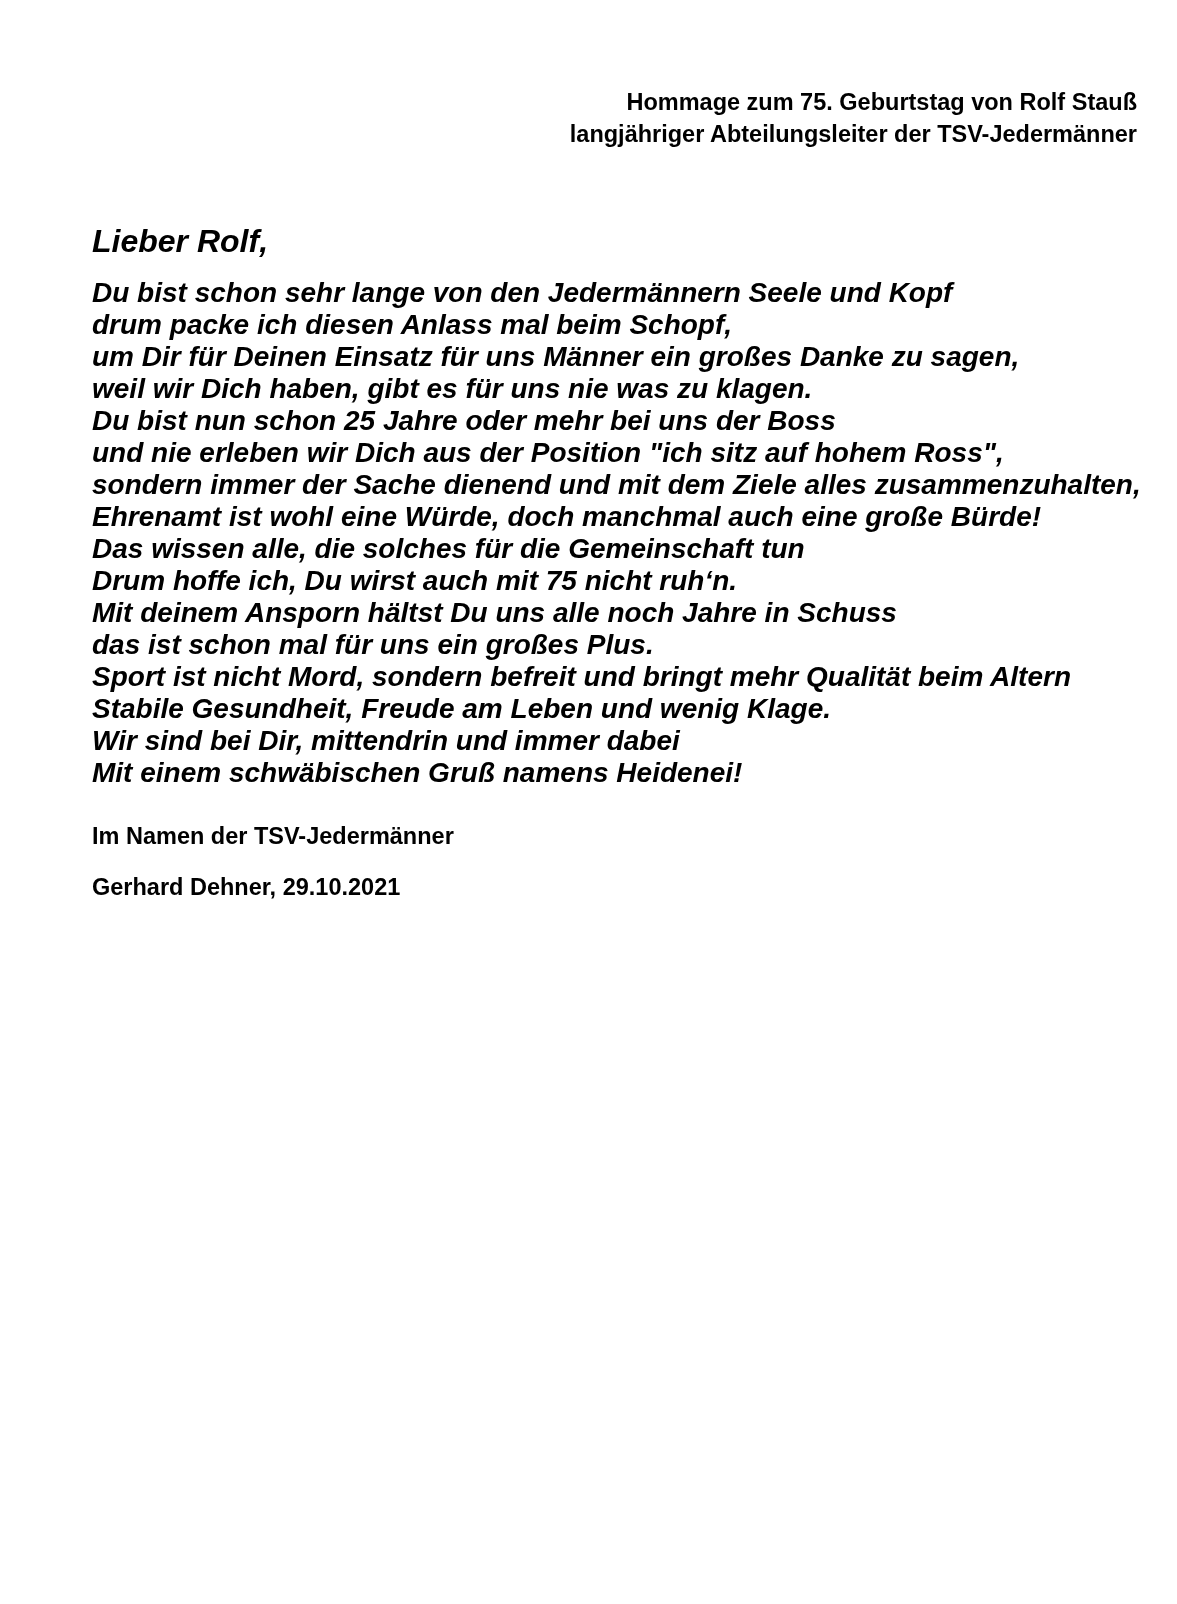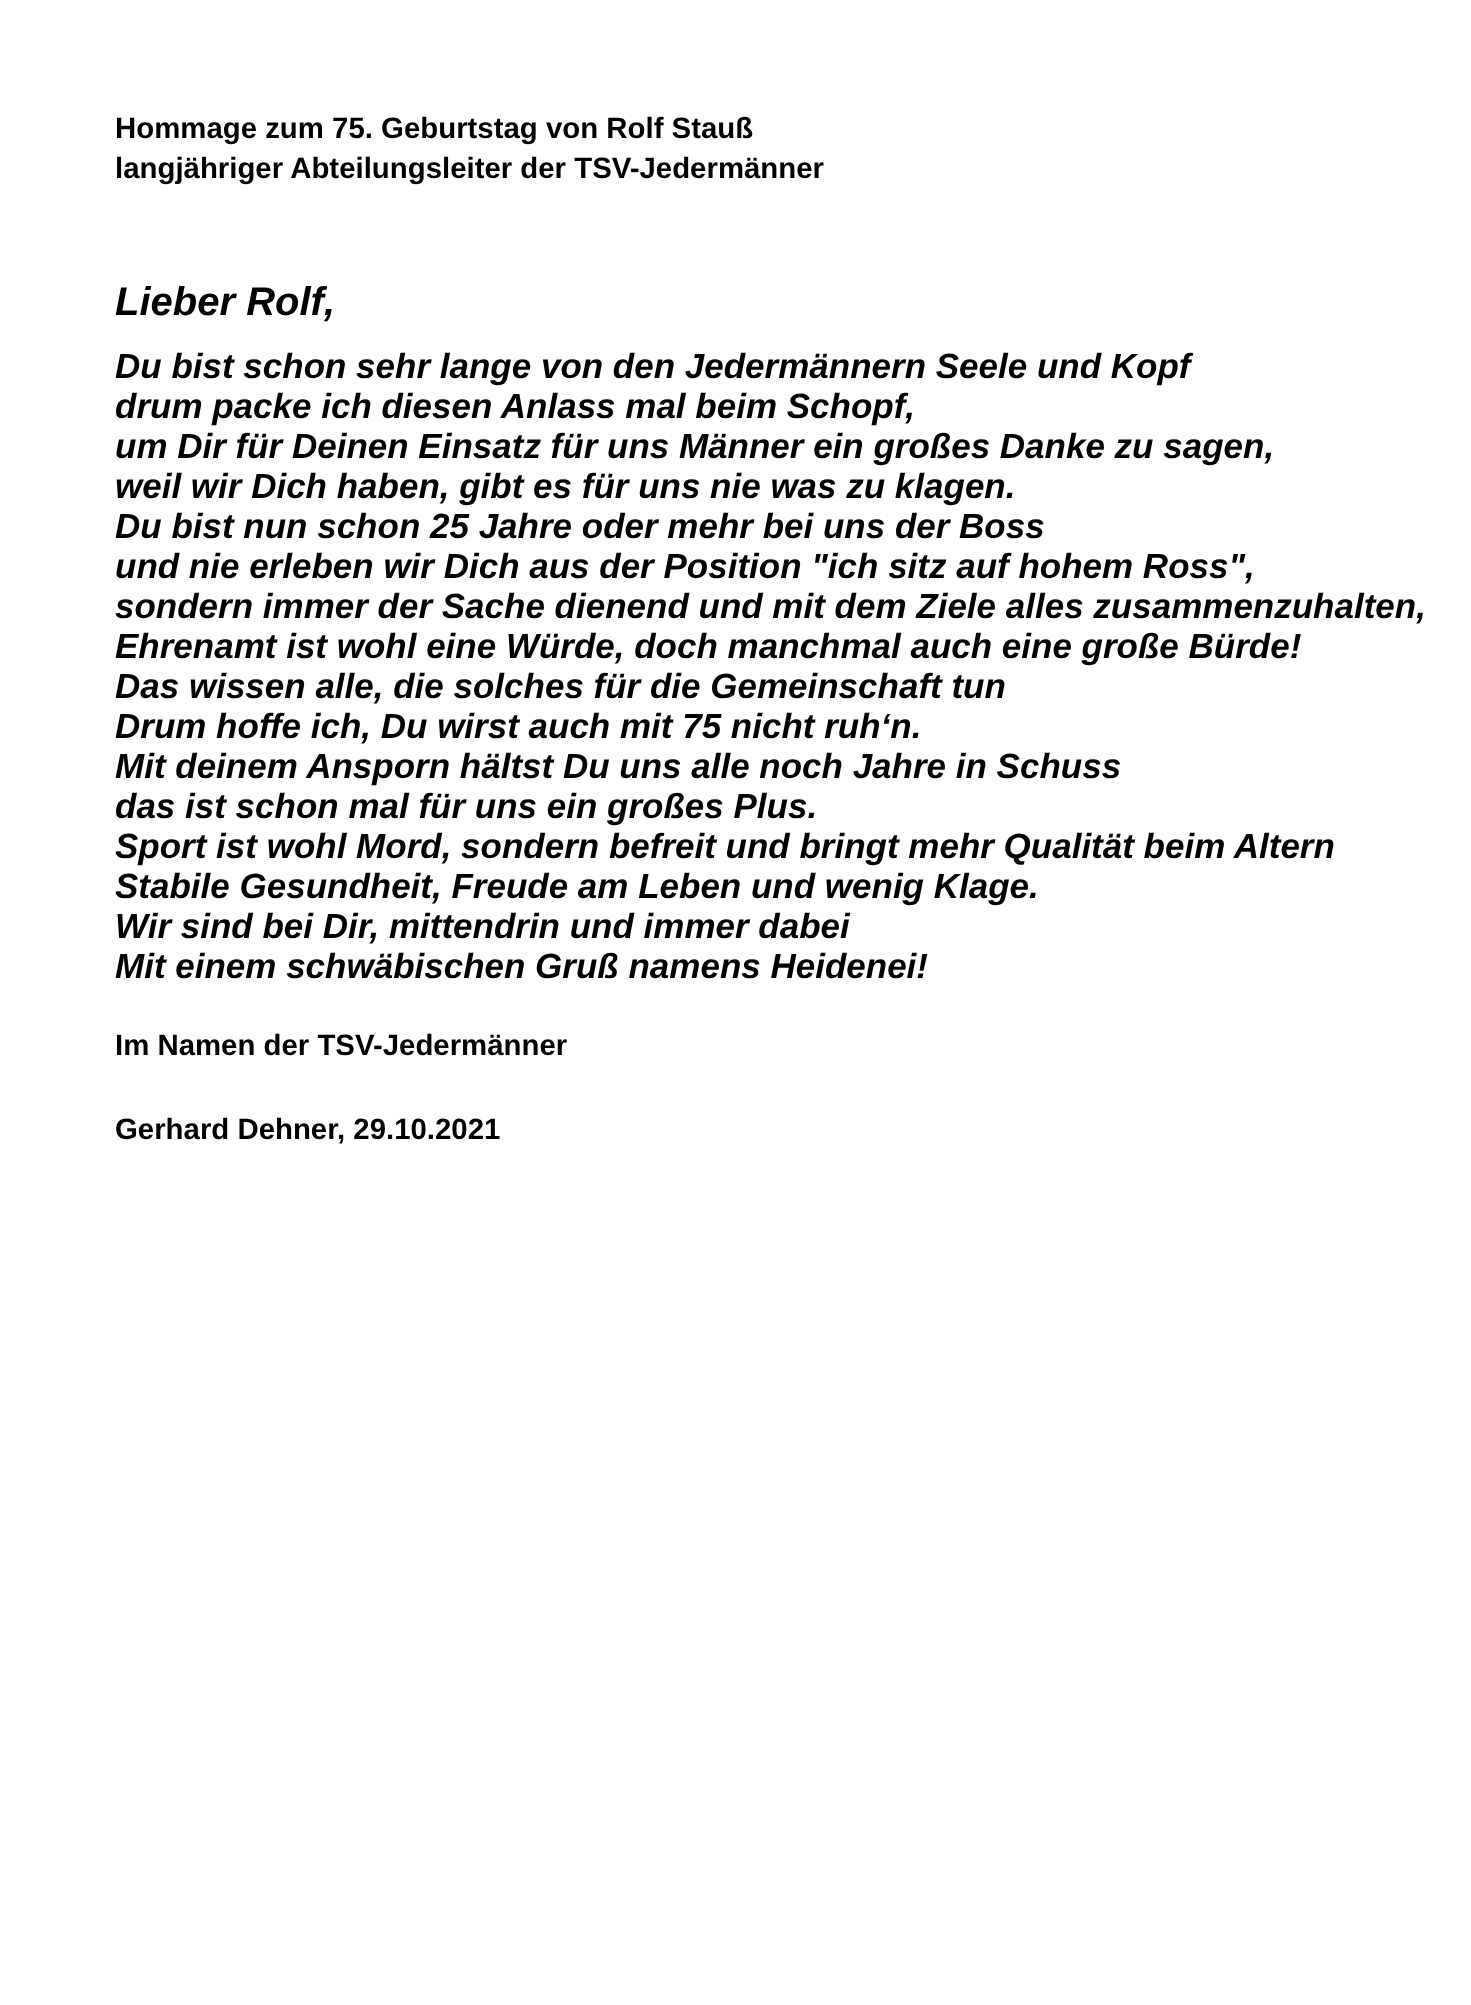--- a/index.html
+++ b/index.html
@@ -19,20 +19,21 @@
     padding: 86px 40px 0 92px;
   }
   .doc-title {
     font-size: 23.5px;
     font-weight: bold;
     font-style: normal;
     line-height: 32px;
   }
   .doc-title .line {
     white-space: pre;
+    text-align: right;
   }
   .salutation {
     margin-top: 75px;
     font-size: 32px;
     font-weight: bold;
     font-style: italic;
     line-height: 32px;
     white-space: pre;
   }
   .poem {
@@ -47,21 +48,21 @@
   }
   .closing {
     margin-top: 31px;
     font-size: 23.5px;
     font-weight: bold;
     font-style: normal;
     line-height: 32px;
     white-space: pre;
   }
   .signature {
-    margin-top: 35px;
+    margin-top: 19px;
     font-size: 23.5px;
     font-weight: bold;
     font-style: normal;
     line-height: 32px;
     white-space: pre;
   }
 </style>
 </head>
 <body>
 
@@ -80,21 +81,21 @@
       <div class="line">um Dir für Deinen Einsatz für uns Männer ein großes Danke zu sagen,</div>
       <div class="line">weil wir Dich haben, gibt es für uns nie was zu klagen.</div>
       <div class="line">Du bist nun schon 25 Jahre oder mehr bei uns der Boss</div>
       <div class="line">und nie erleben wir Dich aus der Position "ich sitz auf hohem Ross",</div>
       <div class="line">sondern immer der Sache dienend und mit dem Ziele alles zusammenzuhalten,</div>
       <div class="line">Ehrenamt ist wohl eine Würde, doch manchmal auch eine große Bürde!</div>
       <div class="line">Das wissen alle, die solches für die Gemeinschaft tun</div>
       <div class="line">Drum hoffe ich, Du wirst auch mit 75 nicht ruh‘n.</div>
       <div class="line">Mit deinem Ansporn hältst Du uns alle noch Jahre in Schuss</div>
       <div class="line">das ist schon mal für uns ein großes Plus.</div>
-      <div class="line">Sport ist wohl Mord, sondern befreit und bringt mehr Qualität beim Altern</div>
+      <div class="line">Sport ist nicht Mord, sondern befreit und bringt mehr Qualität beim Altern</div>
       <div class="line">Stabile Gesundheit, Freude am Leben und wenig Klage.</div>
       <div class="line">Wir sind bei Dir, mittendrin und immer dabei</div>
       <div class="line">Mit einem schwäbischen Gruß namens Heidenei!</div>
     </div>
 
   <div class="closing">Im Namen der TSV-Jedermänner</div>
 
   <div class="signature">Gerhard Dehner, 29.10.2021</div>
 
 </div>

